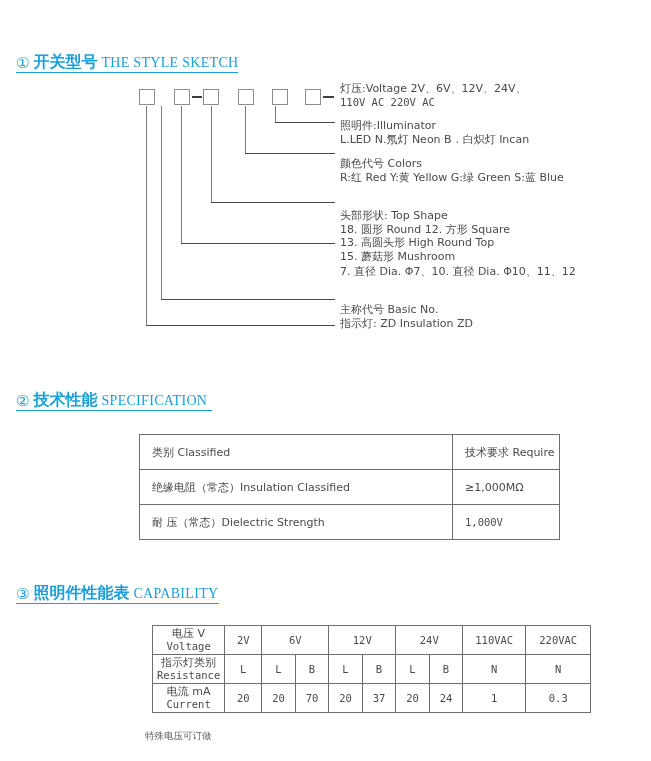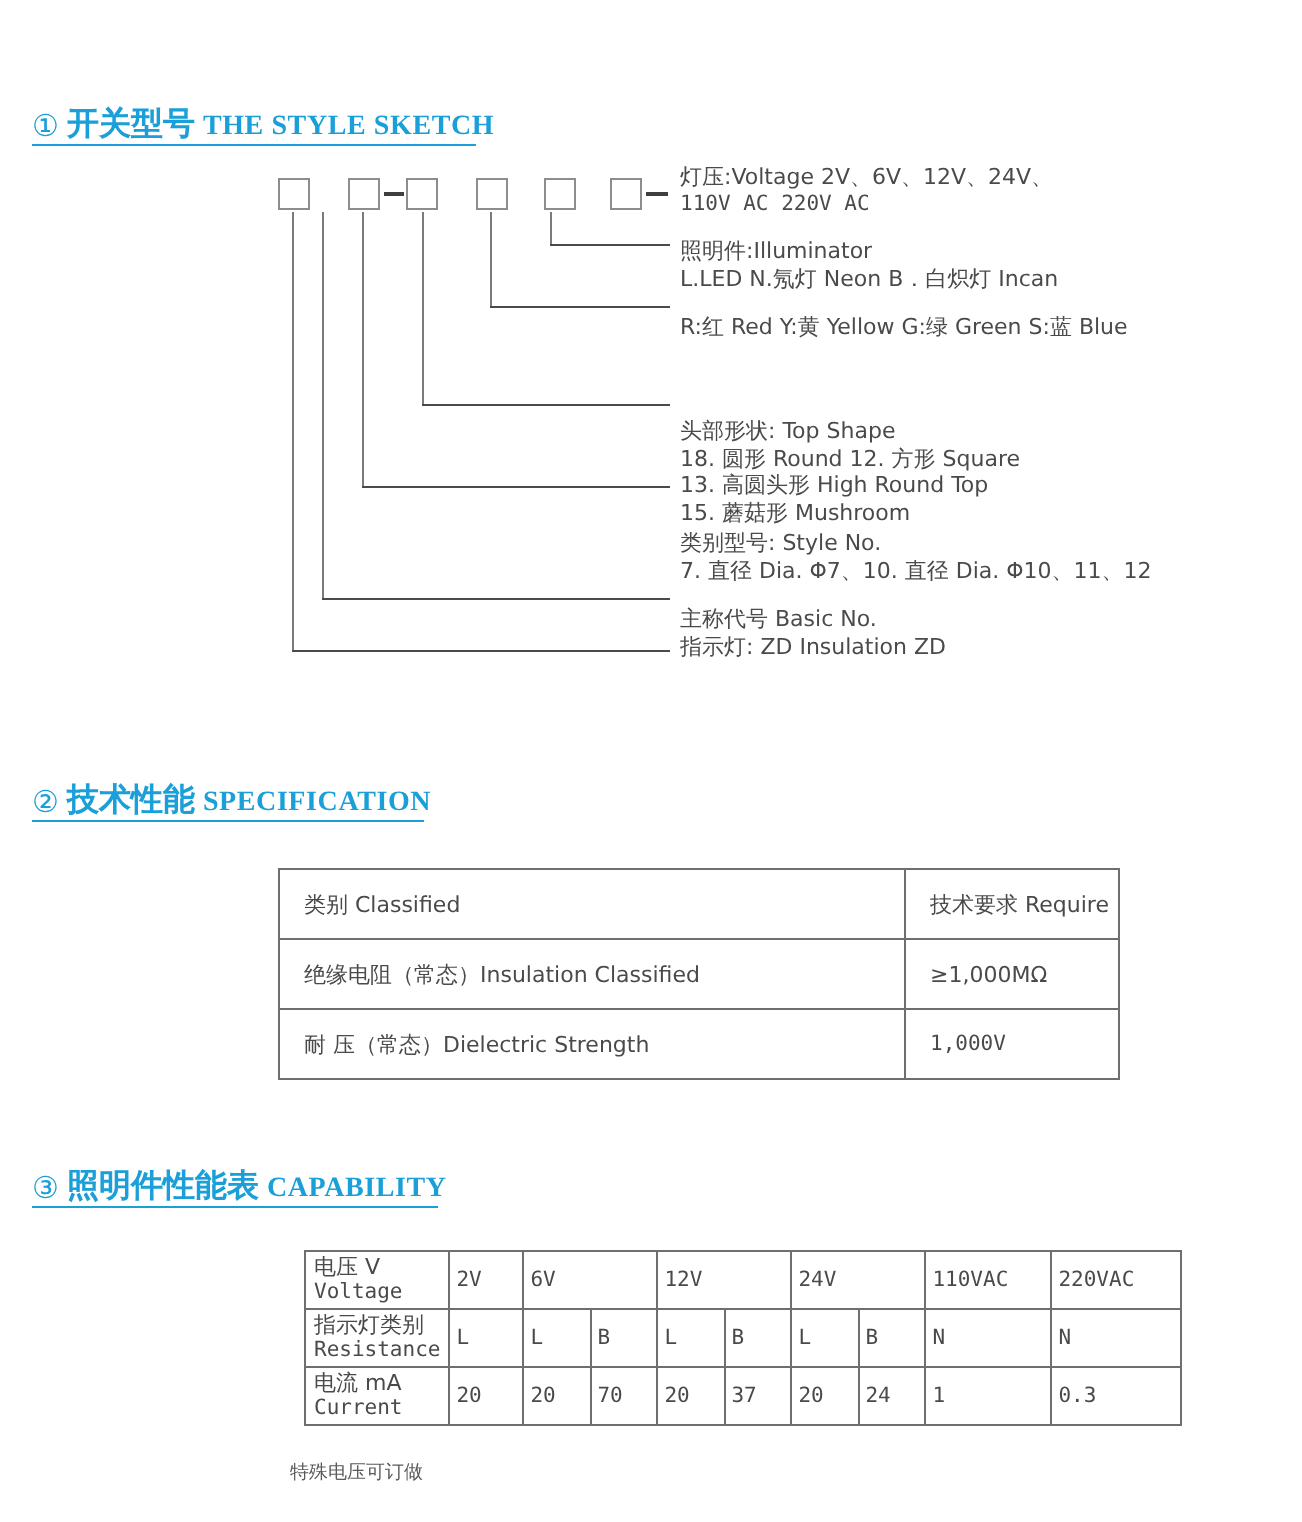--- a/index.html
+++ b/index.html
@@ -31,21 +31,21 @@
     color: #1a9fd9;
     font-size: 16px;
     font-weight: bold;
     font-family: "DejaVu Sans", sans-serif;
     letter-spacing: 0px;
     text-align: right;
   }
   .section-head .en {
     color: #1a9fd9;
     font-size: 14px;
-    font-weight: bold;
+    font-weight: normal;
     font-family: "Liberation Serif", serif;
     letter-spacing: 0.3px;
   }
   .head-rule {
     position: absolute;
     height: 1px;
     background: #1a9fd9;
   }
 
   
@@ -111,20 +111,21 @@
   table.spec td .zh {
     font-family: "DejaVu Sans", sans-serif;
     font-size: 11px;
   }
 
   table.cap td {
     border: 1px solid #6f6f6f;
     font-family: "DejaVu Sans Mono", "Liberation Mono", monospace;
     font-size: 10.5px;
     color: #4a4a4a;
+    text-align: center;
     vertical-align: middle;
     padding: 2px 3px;
     white-space: nowrap;
   }
   table.cap td.rowhead {
     padding: 1px 4px;
     line-height: 13px;
   }
   table.cap td.rowhead .zh {
     font-family: "DejaVu Sans", sans-serif;
@@ -186,32 +187,32 @@
     <div class="zh">灯压:Voltage 2V、6V、12V、24V、</div>
     <div>110V AC  220V AC</div>
   </div>
 
   <div class="ann" style="left:340px; top:37px;">
     <div class="zh">照明件:Illuminator</div>
     <div class="zh">L.LED  N.氖灯 Neon  B．白炽灯 Incan</div>
   </div>
 
   <div class="ann" style="left:340px; top:75px;">
+    <div class="zh">颜色代号 Colors</div>
     <div class="zh">R:红 Red  Y:黄 Yellow  G:绿 Green  S:蓝 Blue</div>
   </div>
 
   <div class="ann" style="left:340px; top:127px;">
     <div class="zh">头部形状: Top Shape</div>
     <div class="zh">18. 圆形 Round              12. 方形 Square</div>
     <div class="zh">13. 高圆头形 High Round Top</div>
     <div class="zh">15. 蘑菇形 Mushroom</div>
   </div>
 
   <div class="ann" style="left:340px; top:183px;">
-    <div class="zh">类别型号: Style No.</div>
     <div class="zh">7. 直径 Dia. Φ7、10.  直径 Dia. Φ10、11、12</div>
   </div>
 
   <div class="ann" style="left:340px; top:221px;">
     <div class="zh">主称代号 Basic No.</div>
     <div class="zh">指示灯: ZD Insulation ZD</div>
   </div>
 </div>
 
 <div class="section-head" style="left:16px; top:390px;">

